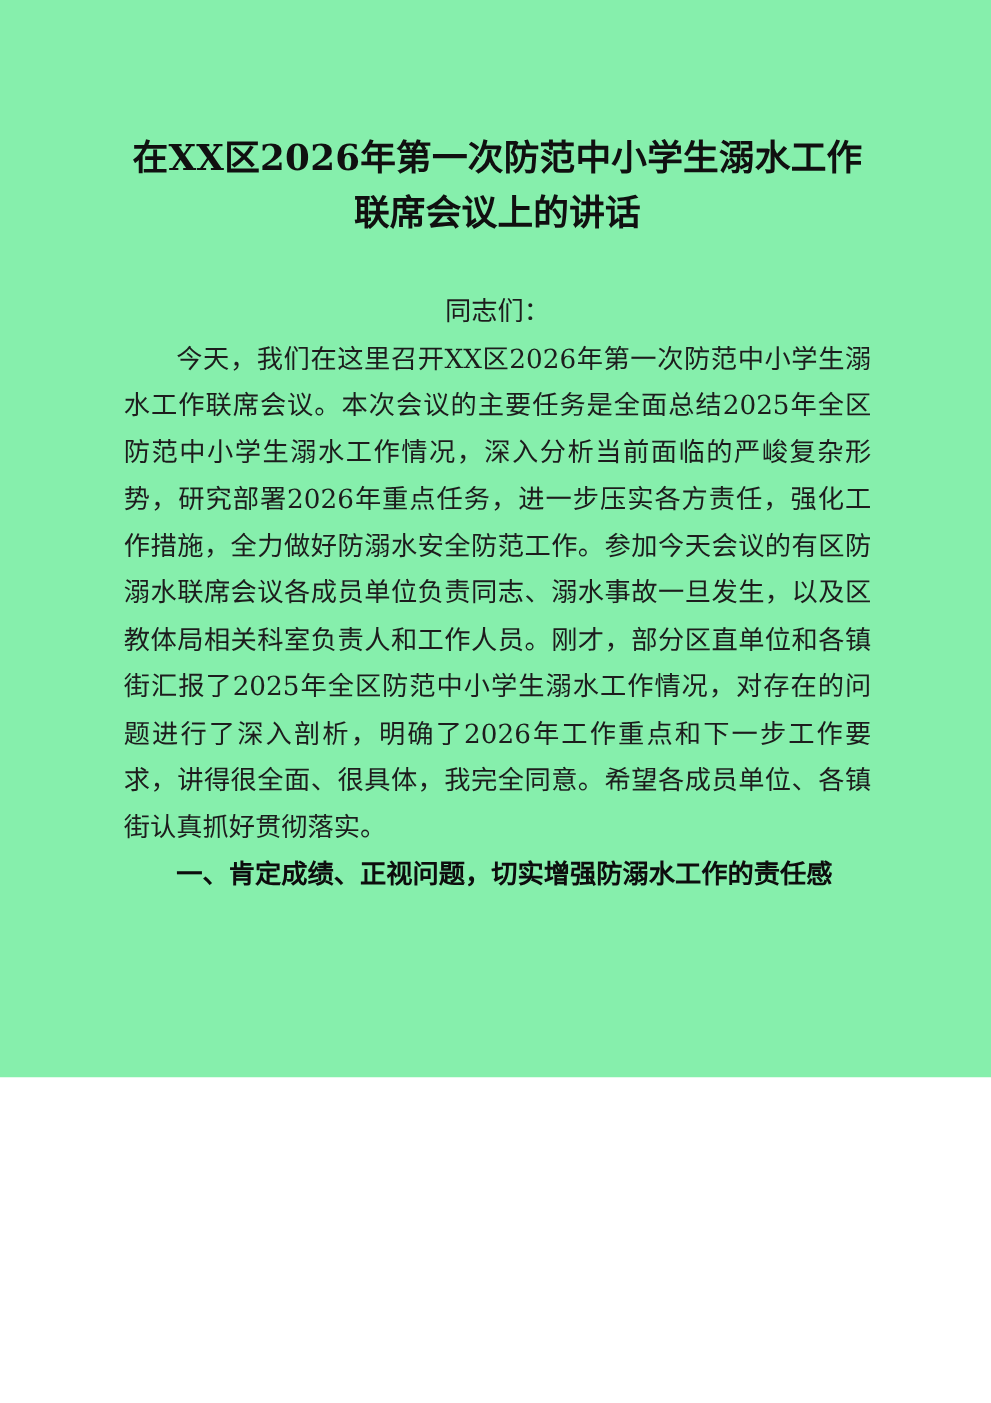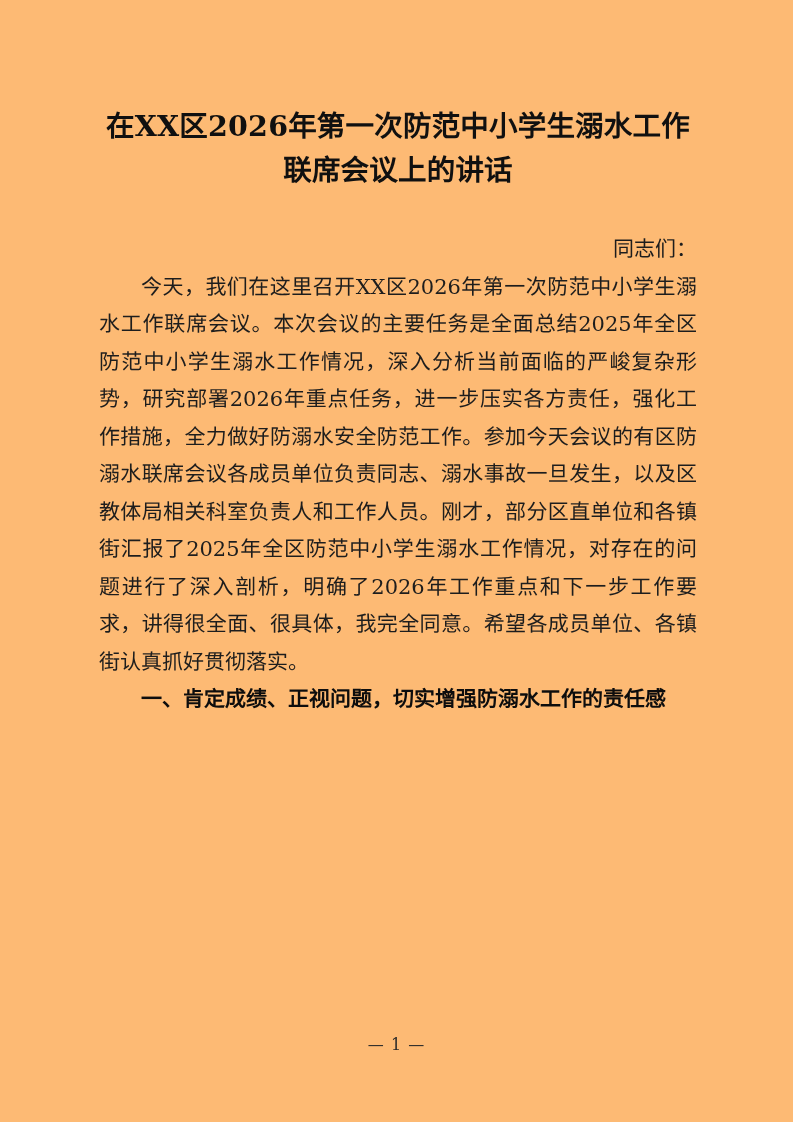--- a/index.html
+++ b/index.html
@@ -5,23 +5,23 @@
 <style>
   html, body {
     margin: 0;
     padding: 0;
     background: #ffffff;
   }
 
   .page {
     position: relative;
     width: 793px;
-    height: 1122px;
+    height: 862px;
     margin: 0 auto;
-    background: #fdba74;
+    background: #86efac;
     box-sizing: border-box;
     overflow: hidden;
   }
 
   .content {
     position: absolute;
     left: 99px;
     top: 0;
     width: 598px;
   }
@@ -39,21 +39,21 @@
     -webkit-font-smoothing: antialiased;
   }
 
   .salutation {
     margin: 0;
     padding-top: 39px;
     font-family: "DejaVu Serif", "Liberation Serif", serif;
     font-size: 21px;
     line-height: 37.5px;
     color: #1d1d1d;
-    text-align: right;
+    text-align: center;
   }
 
   .body-para {
     margin: 0;
     font-family: "DejaVu Serif", "Liberation Serif", serif;
     font-size: 21px;
     line-height: 37.5px;
     color: #1d1d1d;
     text-align: justify;
     text-justify: inter-character;

